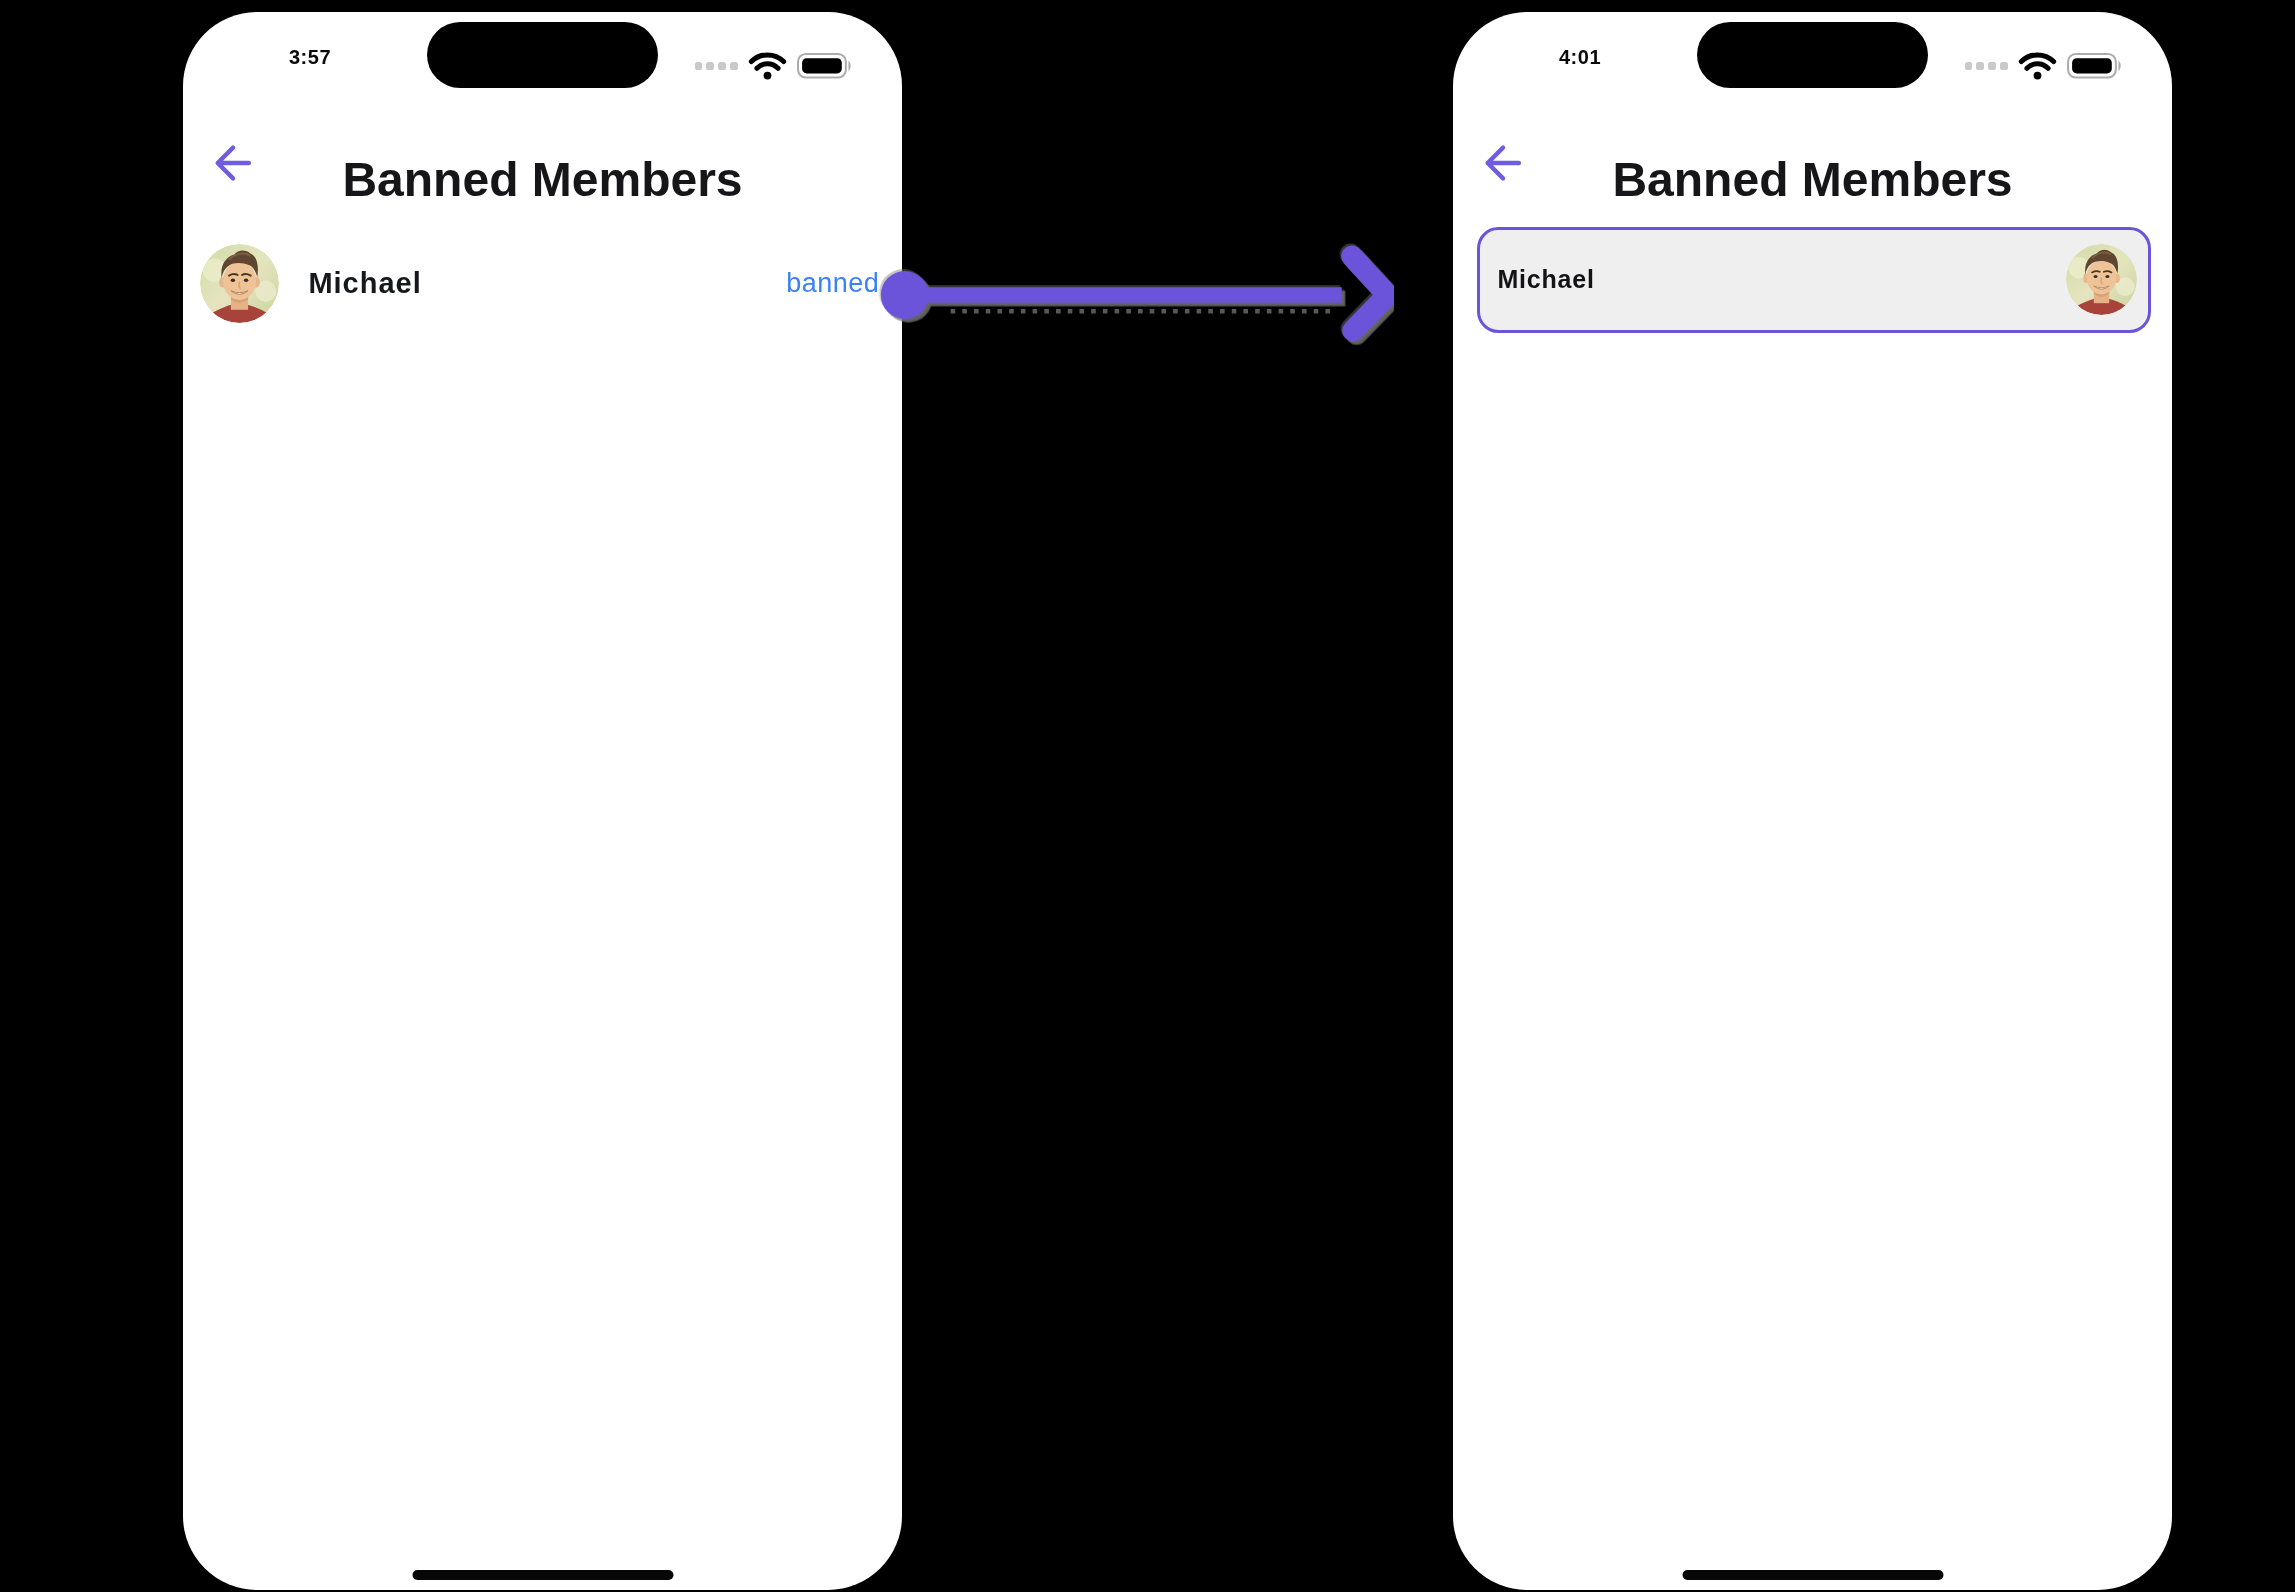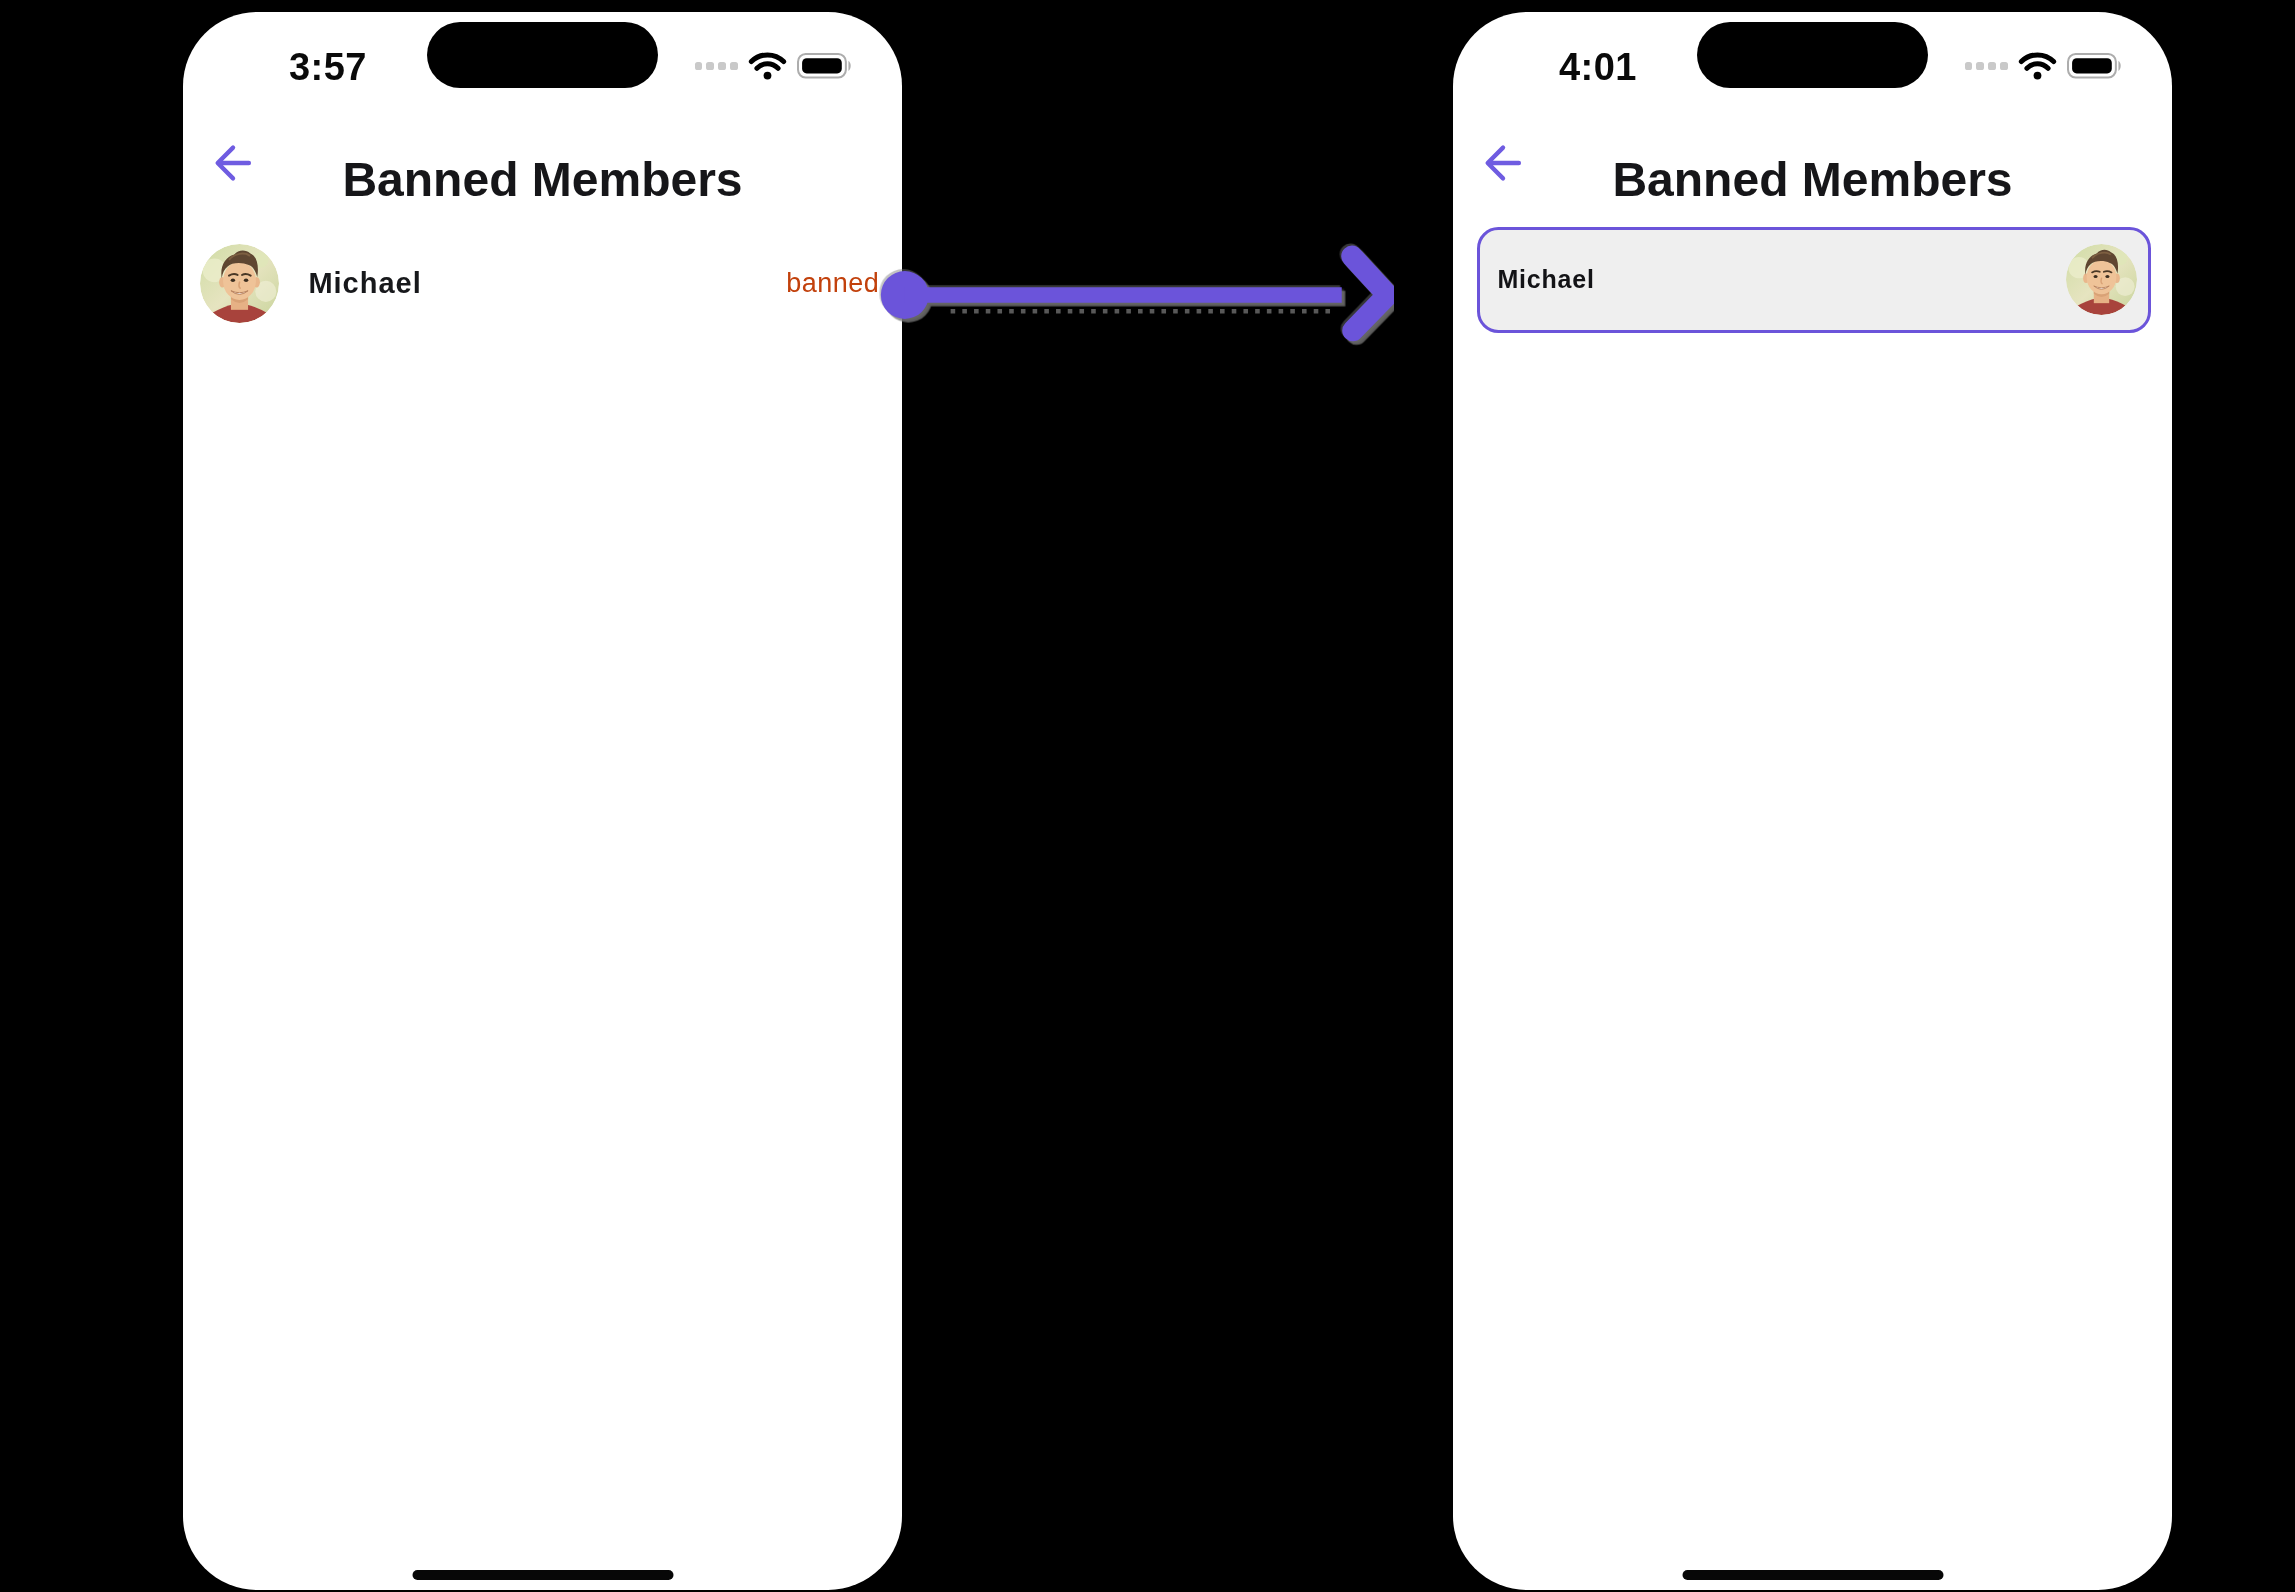--- a/index.html
+++ b/index.html
@@ -6,22 +6,22 @@
   .canvas{position:relative;width:2295px;height:1593px;background:#000;overflow:hidden;
           font-family:"Liberation Sans", sans-serif;}
 
   
   .phone{position:absolute;top:11.7px;width:719px;height:1578px;background:#fff;
          border-radius:74px;overflow:hidden;}
   .phone.before{left:183px;}
   .phone.after{left:1453px;}
 
   
-  .time{position:absolute;left:70px;top:34px;width:114px;text-align:right;
-        font-size:38px;font-weight:600;color:#0a0a0a;letter-spacing:0.5px;}
+  .time{position:absolute;left:70px;top:34px;width:114px;text-align:center;
+        font-size:20px;font-weight:600;color:#0a0a0a;letter-spacing:0.5px;}
   .island{position:absolute;left:244px;top:10.2px;width:231px;height:66px;
           background:#000;border-radius:34px;}
   .status-right{position:absolute;top:39px;right:49px;height:30px;
                 display:flex;align-items:center;gap:10.2px;}
   .cell-dots{display:flex;gap:4.1px;align-items:center;}
   .cell-dots i{display:block;width:7.7px;height:7.7px;border-radius:2.6px;background:#c9c9c9;}
 
   
   .back-btn{position:absolute;left:29px;top:129px;width:40px;height:44px;cursor:pointer;
             background:none;border:none;padding:0;}
@@ -29,21 +29,21 @@
          font-size:48px;font-weight:600;color:#161619;}
 
   
   .member-row{position:absolute;left:17.4px;top:231px;width:679px;height:82px;
               display:flex;align-items:center;}
   .avatar{border-radius:50%;overflow:hidden;flex:none;}
   .av-155{width:79px;height:79px;}
   .av-140{width:71px;height:71px;}
   .member-name{margin-left:29px;font-size:29px;font-weight:700;letter-spacing:1px;color:#17181b;}
   .row-spacer{flex:1;}
-  .banned-label{font-size:27px;font-weight:400;color:#c2410c;letter-spacing:0.5px;}
+  .banned-label{font-size:27px;font-weight:400;color:#3b82f6;letter-spacing:0.5px;}
 
   
   .member-card{position:absolute;left:24px;top:215px;width:674px;height:106px;
                box-sizing:border-box;background:#efefef;border:3.1px solid #6b54da;
                border-radius:21.4px;display:flex;align-items:center;
                padding:0 11.2px 0 17.4px;cursor:pointer;}
   .card-name{font-size:25px;font-weight:700;letter-spacing:0.8px;color:#131316;}
 
   
   .home{position:absolute;left:50%;transform:translateX(-50%);bottom:10.2px;

